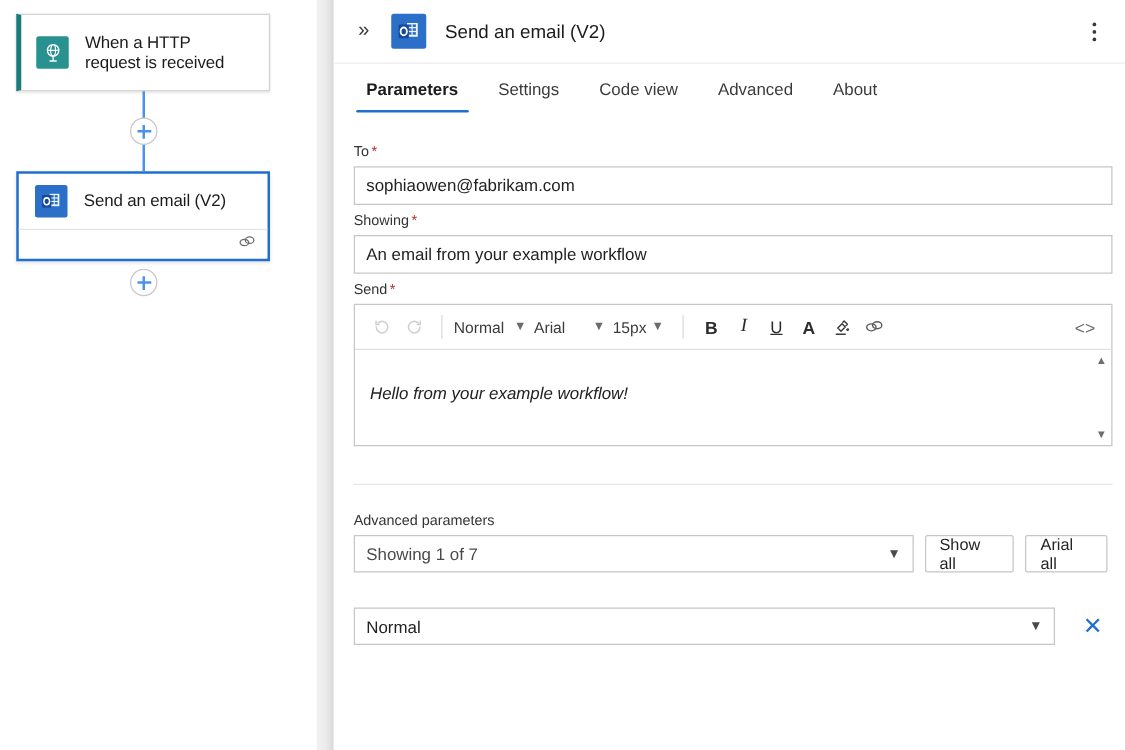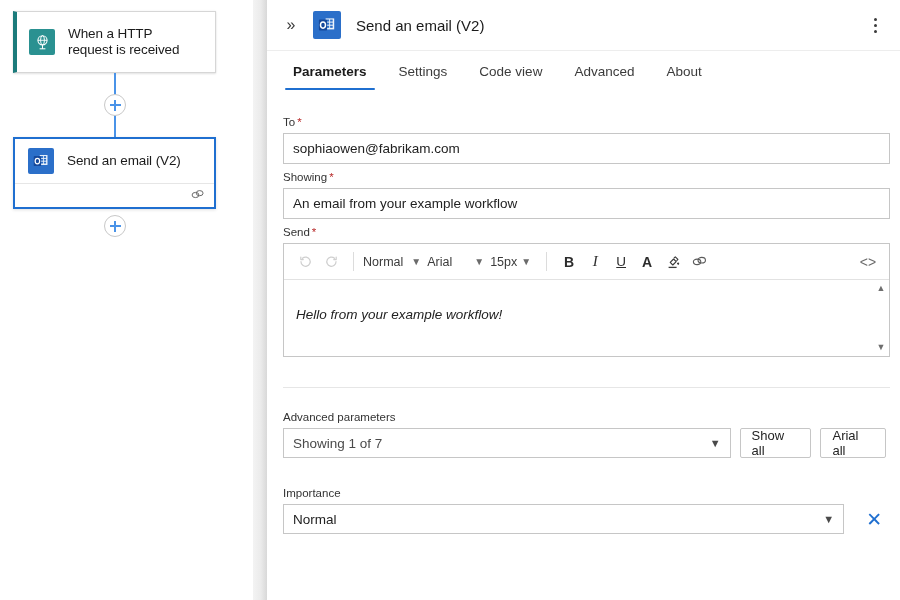--- a/index.html
+++ b/index.html
@@ -457,21 +457,20 @@
             <span class="cv">▼</span>
           </div>
           <div class="btn">Show all</div>
           <div class="btn">Arial all</div>
         </div>
       </div>
 
       <div class="spacer-22"></div>
 
       <div class="field">
-        <label class="field-label">Importance</label>
         <div class="row-inline">
           <div class="select-box sel-imp">
             <span>Normal</span>
             <span class="cv">▼</span>
           </div>
           <span class="x-btn">✕</span>
         </div>
       </div>
 
     </div>

